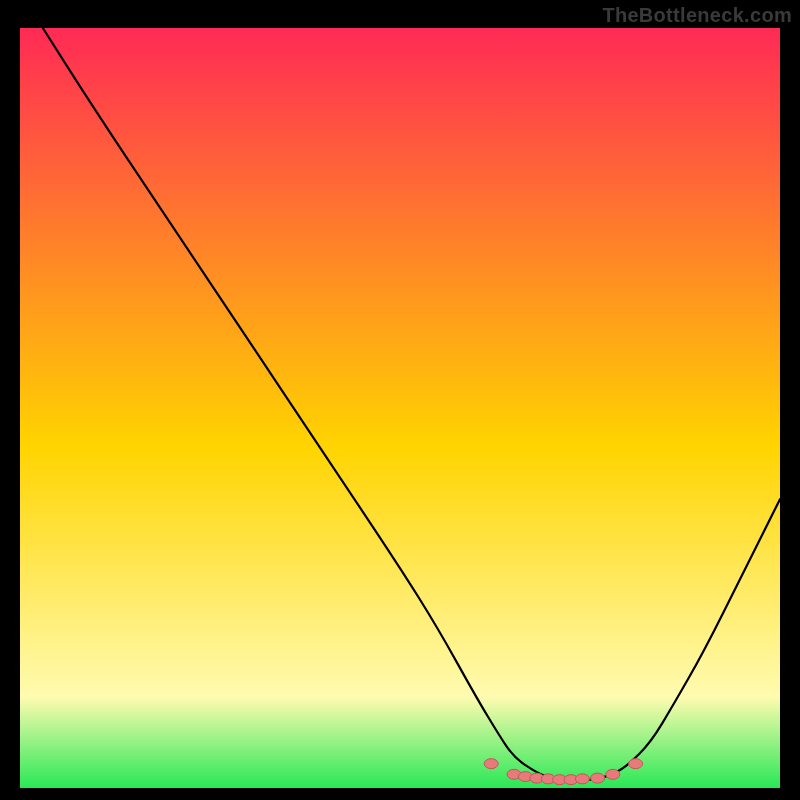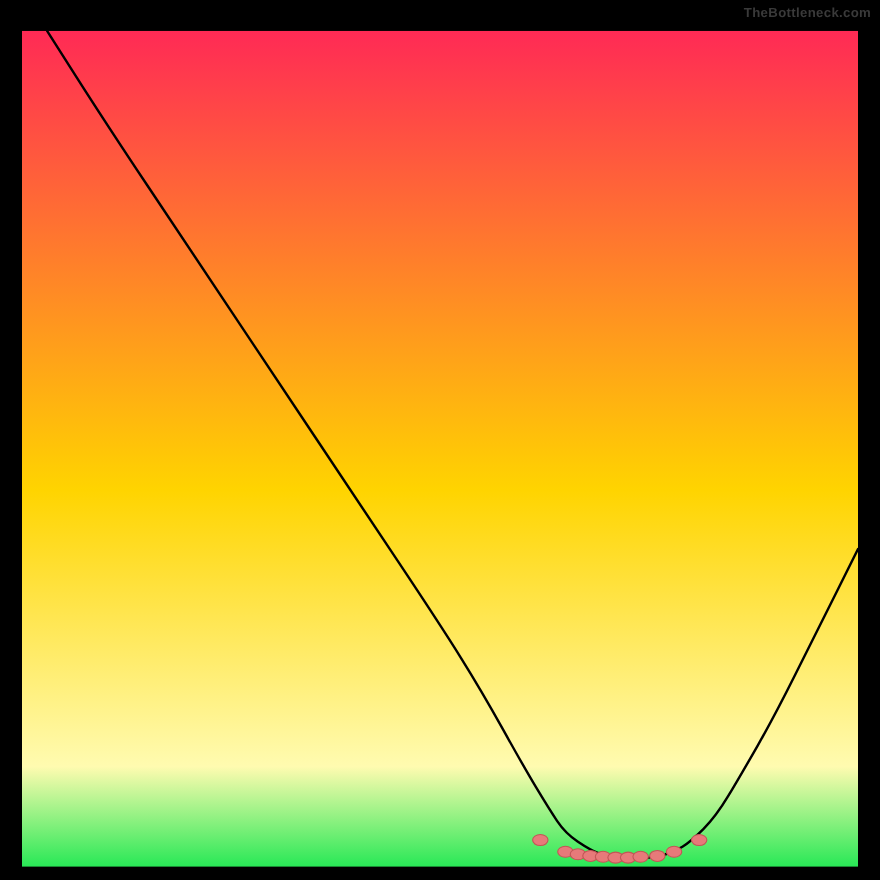--- a/index.html
+++ b/index.html
@@ -15,21 +15,21 @@
     position: relative;
     width: 800px;
     height: 800px;
     background: #000000;
   }
   .watermark {
     position: absolute;
     top: 4px;
     right: 8px;
     color: #3a3a3a;
-    font-size: 12px;
+    font-size: 20px;
     font-weight: 600;
     letter-spacing: 0.3px;
     user-select: none;
   }
   svg.chart {
     position: absolute;
     left: 20px;
     top: 28px;
     width: 760px;
     height: 760px;

